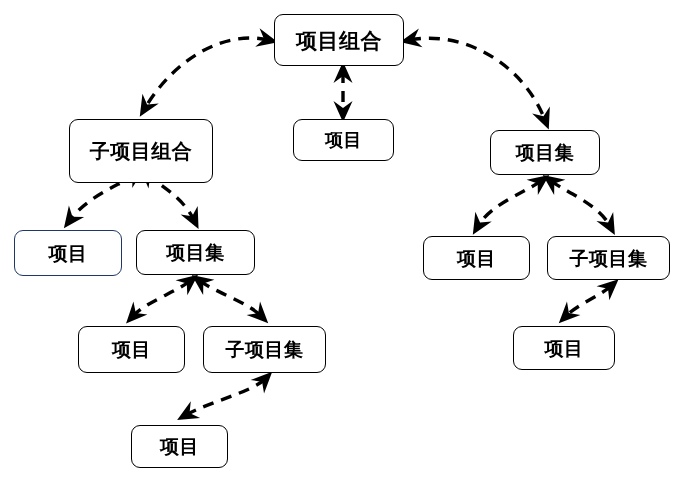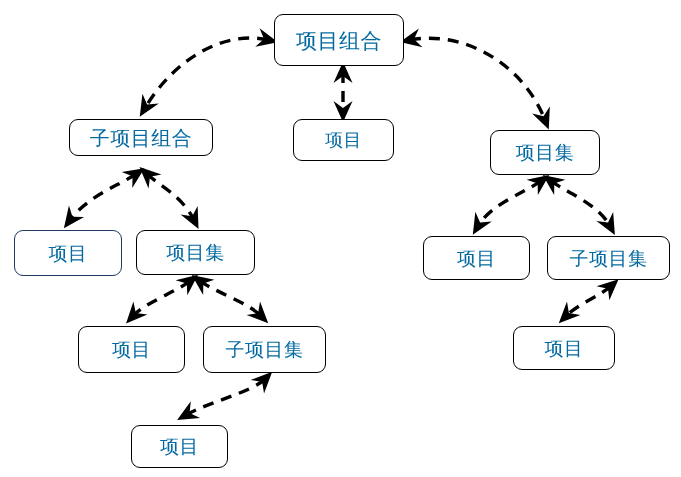--- a/index.html
+++ b/index.html
@@ -5,21 +5,21 @@
   html,body{margin:0;padding:0;background:#ffffff;}
   body{width:681px;height:477px;overflow:hidden;
        font-family:"Liberation Sans","DejaVu Sans",sans-serif;}
   #canvas{position:relative;width:681px;height:477px;background:#ffffff;}
   svg#edges{position:absolute;left:0;top:0;width:681px;height:477px;}
   .node{position:absolute;box-sizing:border-box;background:#ffffff;
         display:flex;align-items:center;justify-content:center;
         border-style:solid;white-space:nowrap;}
   .node.black{border-color:#000000;border-width:1.6px;border-radius:9px;}
   .node.blue{border-color:#1f3864;border-width:1.4px;border-radius:9px;}
-  .node-label{color:#0369a1;line-height:1;letter-spacing:.5px;}
+  .node-label{color:#000000;line-height:1;letter-spacing:.5px;font-weight:bold;}
 </style>
 </head>
 <body>
 
 <div id="canvas">
 
   <svg id="edges" viewBox="0 0 681 477" xmlns="http://www.w3.org/2000/svg">
     <defs>
       <marker id="ah-end" markerWidth="7" markerHeight="7" refX="3.4" refY="3.1" orient="auto" markerUnits="strokeWidth">
         <path d="M 0.2 0.3 L 6.4 3.1 L 0.2 5.9 L 2.2 3.1 Z" fill="#000000"></path>
@@ -40,21 +40,21 @@
         <path d="M 541 181 C 526 192 491 204 478 226" marker-end="url(#ah-end)" marker-start="url(#ah-start)"></path>
         <path d="M 551 181 C 566 192 598 204 610 226" marker-end="url(#ah-end)" marker-start="url(#ah-start)"></path>
         <path d="M 611 286 C 600 296 578 304 566 316" marker-end="url(#ah-end)" marker-start="url(#ah-start)"></path>
       </g>
   </svg>
 
   <div id="node-layer">
       <div class="node black" style="left: 274px; top: 14px; width: 130px; height: 52px;">
         <span class="node-label" style="font-size: 21px;">项目组合</span>
       </div>
-      <div class="node black" style="left: 69px; top: 119px; width: 144px; height: 37px;">
+      <div class="node black" style="left: 69px; top: 119px; width: 144px; height: 64px;">
         <span class="node-label" style="font-size: 20px;">子项目组合</span>
       </div>
       <div class="node black" style="left: 293px; top: 119px; width: 101px; height: 42px;">
         <span class="node-label" style="font-size: 18px;">项目</span>
       </div>
       <div class="node black" style="left: 490px; top: 130px; width: 110px; height: 45px;">
         <span class="node-label" style="font-size: 19px;">项目集</span>
       </div>
       <div class="node blue" style="left: 14px; top: 230px; width: 108px; height: 46px;">
         <span class="node-label" style="font-size: 19px;">项目</span>

